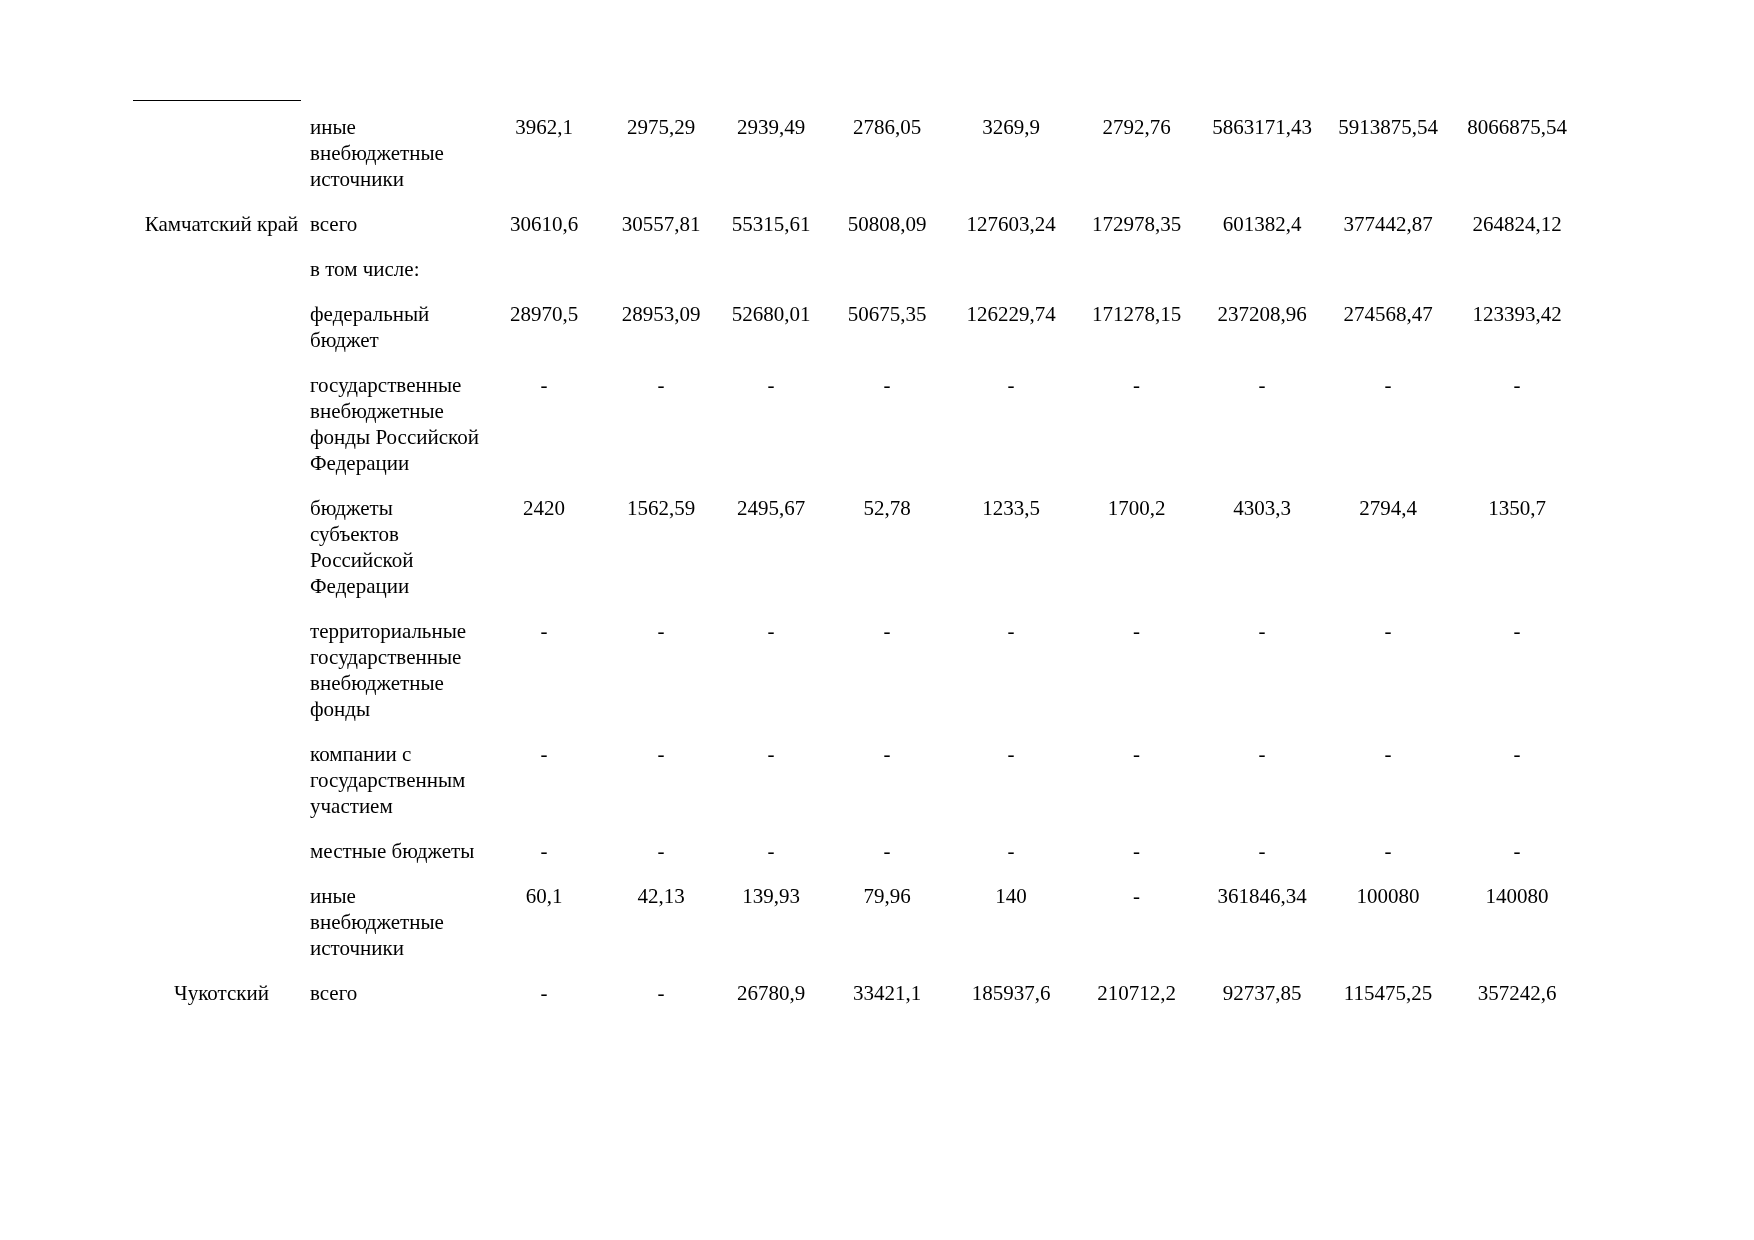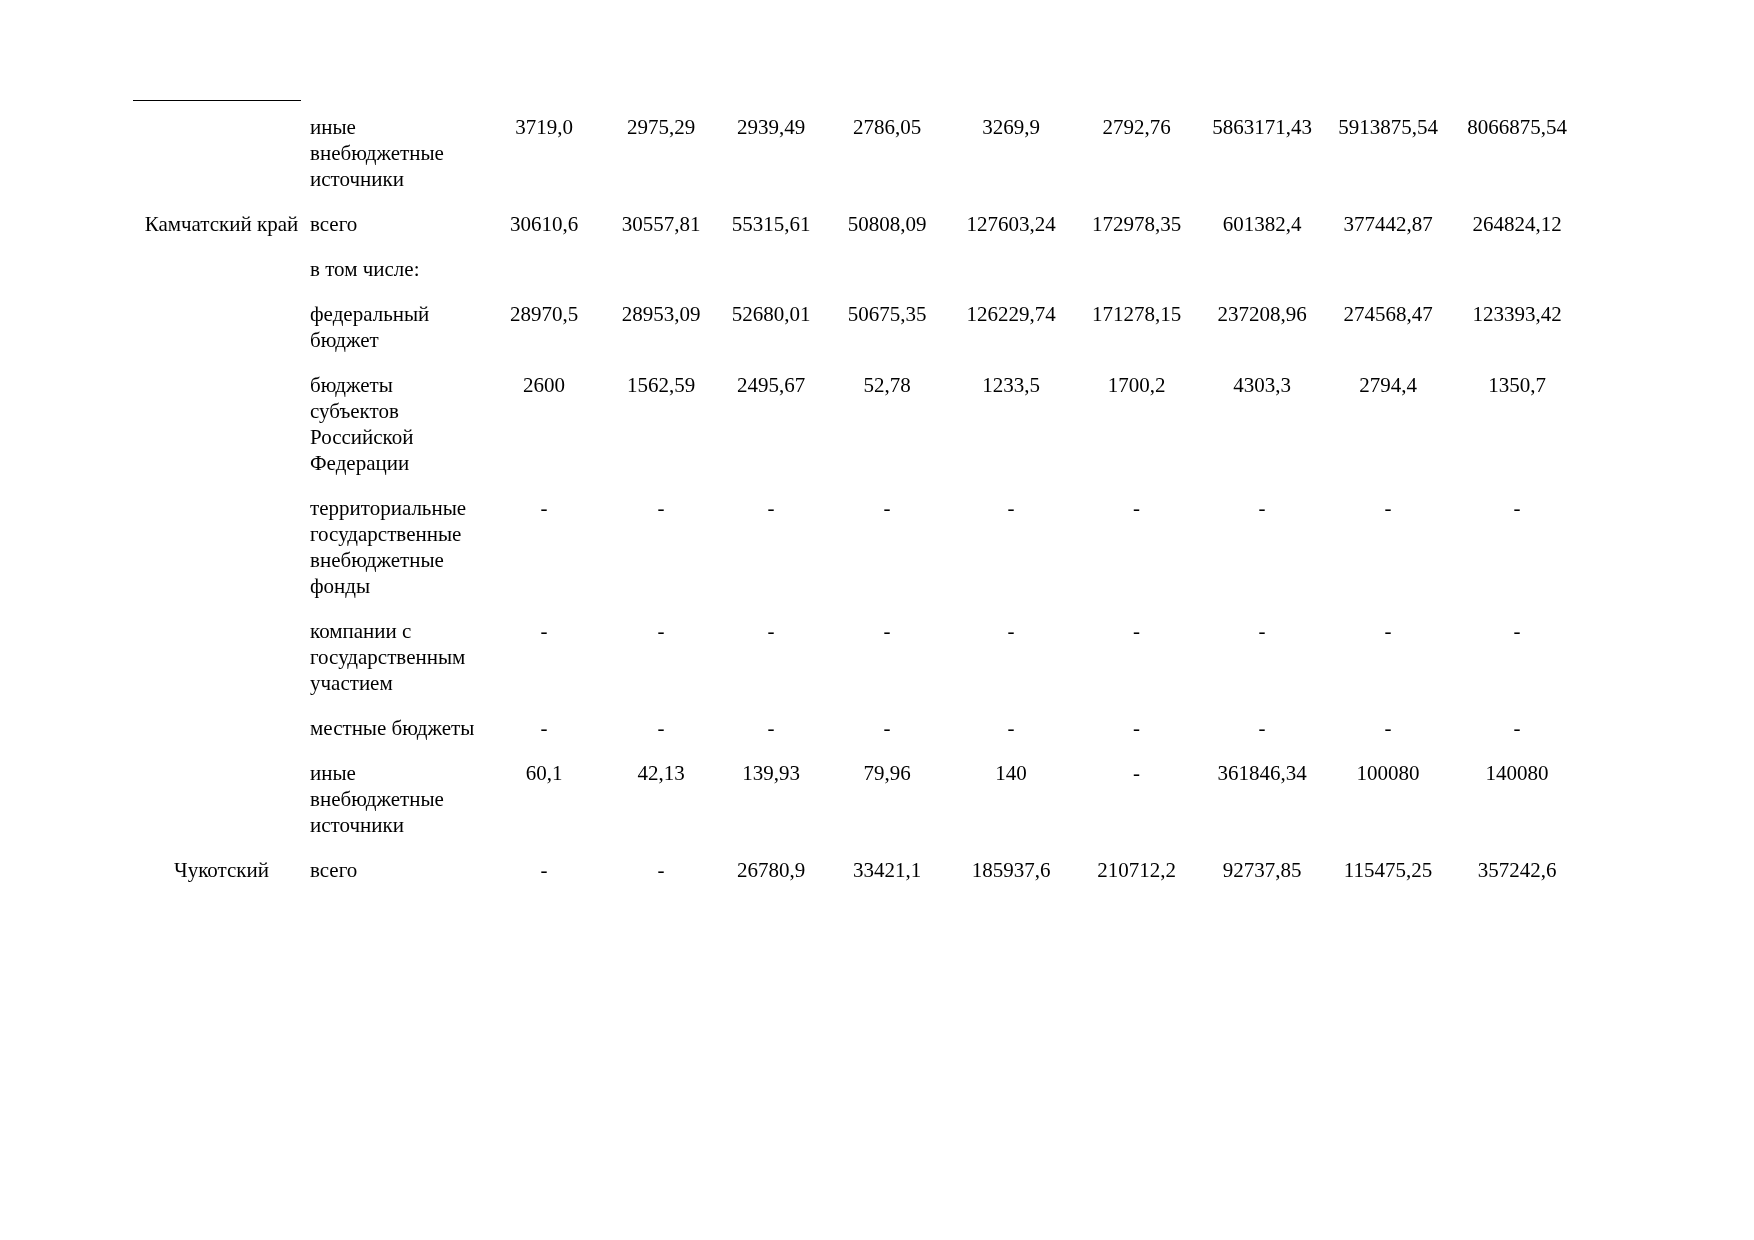--- a/index.html
+++ b/index.html
@@ -72,21 +72,21 @@
         <col style="width: 126px;">
         <col style="width: 125px;">
         <col style="width: 126px;">
         <col style="width: 126px;">
         <col style="width: 132px;">
       </colgroup>
     <tbody id="table-body">
         <tr>
           <td class="region-cell"></td>
           <td class="category-cell">иные внебюджетные источники</td>
-          <td class="value-cell">3719,0</td>
+          <td class="value-cell">3962,1</td>
           <td class="value-cell">2975,29</td>
           <td class="value-cell">2939,49</td>
           <td class="value-cell">2786,05</td>
           <td class="value-cell">3269,9</td>
           <td class="value-cell">2792,76</td>
           <td class="value-cell">5863171,43</td>
           <td class="value-cell">5913875,54</td>
           <td class="value-cell">8066875,54</td>
         </tr>
         <tr>
@@ -123,22 +123,35 @@
           <td class="value-cell">52680,01</td>
           <td class="value-cell">50675,35</td>
           <td class="value-cell">126229,74</td>
           <td class="value-cell">171278,15</td>
           <td class="value-cell">237208,96</td>
           <td class="value-cell">274568,47</td>
           <td class="value-cell">123393,42</td>
         </tr>
         <tr>
           <td class="region-cell"></td>
+          <td class="category-cell">государственные внебюджетные фонды Российской Федерации</td>
+          <td class="value-cell">-</td>
+          <td class="value-cell">-</td>
+          <td class="value-cell">-</td>
+          <td class="value-cell">-</td>
+          <td class="value-cell">-</td>
+          <td class="value-cell">-</td>
+          <td class="value-cell">-</td>
+          <td class="value-cell">-</td>
+          <td class="value-cell">-</td>
+        </tr>
+        <tr>
+          <td class="region-cell"></td>
           <td class="category-cell">бюджеты субъектов Российской Федерации</td>
-          <td class="value-cell">2600</td>
+          <td class="value-cell">2420</td>
           <td class="value-cell">1562,59</td>
           <td class="value-cell">2495,67</td>
           <td class="value-cell">52,78</td>
           <td class="value-cell">1233,5</td>
           <td class="value-cell">1700,2</td>
           <td class="value-cell">4303,3</td>
           <td class="value-cell">2794,4</td>
           <td class="value-cell">1350,7</td>
         </tr>
         <tr>

